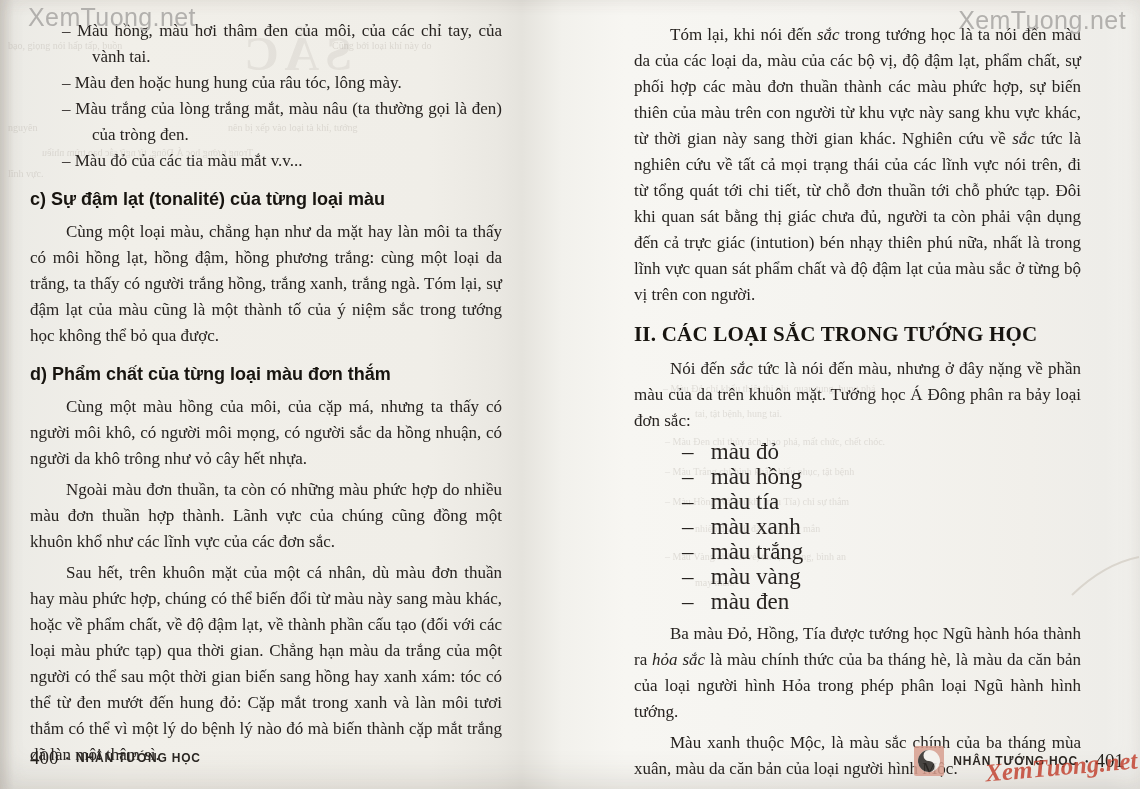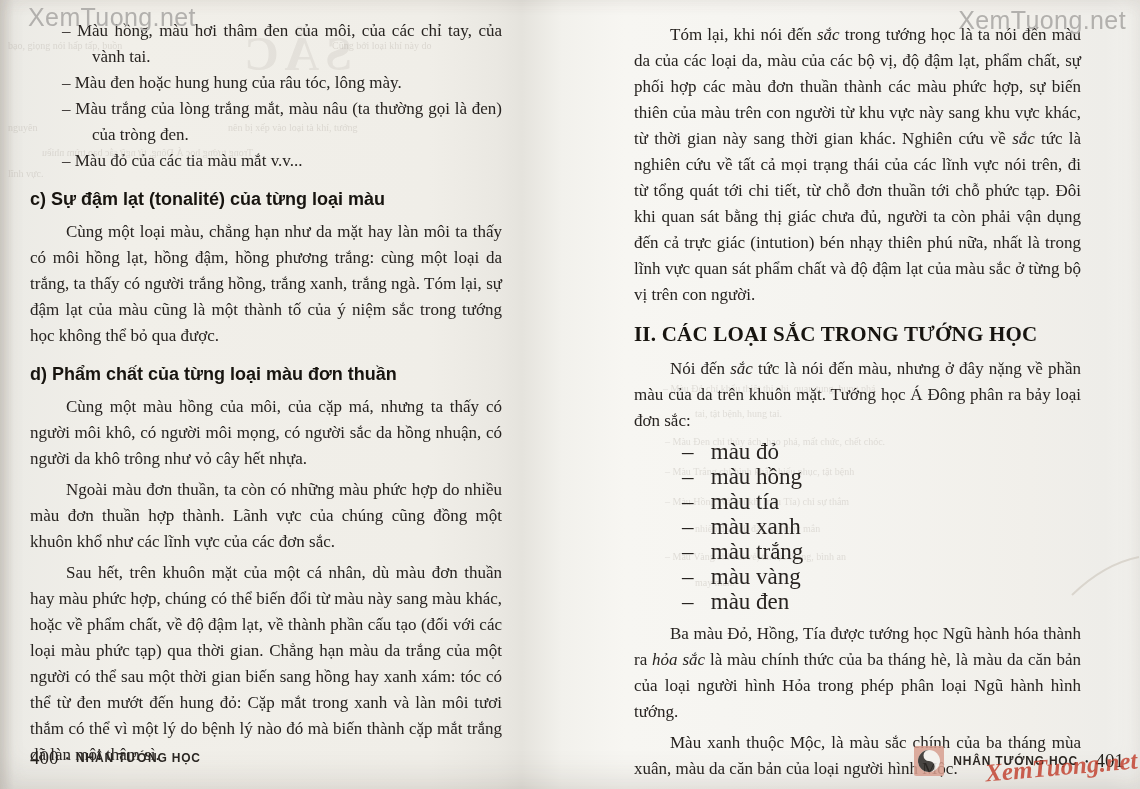--- a/index.html
+++ b/index.html
@@ -83,21 +83,21 @@
 
     <div class="content content-left">
       <ul class="bullets">
         <li>– Màu hồng, màu hơi thâm đen của môi, của các chỉ tay, của vành tai.</li>
         <li>– Màu đen hoặc hung hung của râu tóc, lông mày.</li>
         <li>– Màu trắng của lòng trắng mắt, màu nâu (ta thường gọi là đen) của tròng đen.</li>
         <li>– Màu đỏ của các tia màu mắt v.v...</li>
       </ul>
       <h3 class="sub">c) Sự đậm lạt (tonalité) của từng loại màu</h3>
       <p class="body ind">Cùng một loại màu, chẳng hạn như da mặt hay làn môi ta thấy có môi hồng lạt, hồng đậm, hồng phương trắng: cùng một loại da trắng, ta thấy có người trắng hồng, trắng xanh, trắng ngà. Tóm lại, sự đậm lạt của màu cũng là một thành tố của ý niệm sắc trong tướng học không thể bỏ qua được.</p>
-      <h3 class="sub">d) Phẩm chất của từng loại màu đơn thuần</h3>
+      <h3 class="sub">d) Phẩm chất của từng loại màu đơn thắm</h3>
       <p class="body ind">Cùng một màu hồng của môi, của cặp má, nhưng ta thấy có người môi khô, có người môi mọng, có người sắc da hồng nhuận, có người da khô trông như vỏ cây hết nhựa.</p>
       <p class="body ind">Ngoài màu đơn thuần, ta còn có những màu phức hợp do nhiều màu đơn thuần hợp thành. Lãnh vực của chúng cũng đồng một khuôn khổ như các lĩnh vực của các đơn sắc.</p>
       <p class="body ind">Sau hết, trên khuôn mặt của một cá nhân, dù màu đơn thuần hay màu phức hợp, chúng có thể biến đổi từ màu này sang màu khác, hoặc về phẩm chất, về độ đậm lạt, về thành phần cấu tạo (đối với các loại màu phức tạp) qua thời gian. Chẳng hạn màu da trắng của một người có thể sau một thời gian biến sang hồng hay xanh xám: tóc có thể từ đen mướt đến hung đỏ: Cặp mắt trong xanh và làn môi tươi thắm có thể vì một lý do bệnh lý nào đó mà biến thành cặp mắt trắng dã làn môi thâm sì.</p>
     </div>
 
     <div class="footer footer-left">
       <span class="pgnum">400</span>
       <span class="dot">•</span>
       <span class="booktitle">NHÂN TƯỚNG HỌC</span>
     </div>

